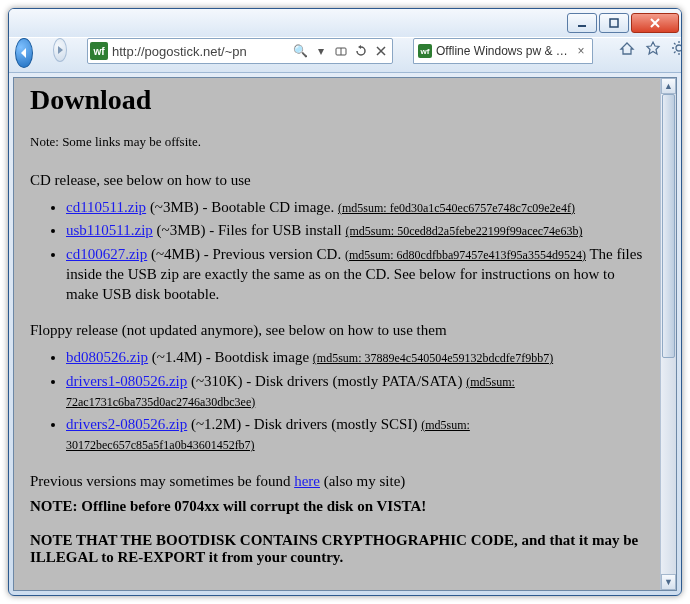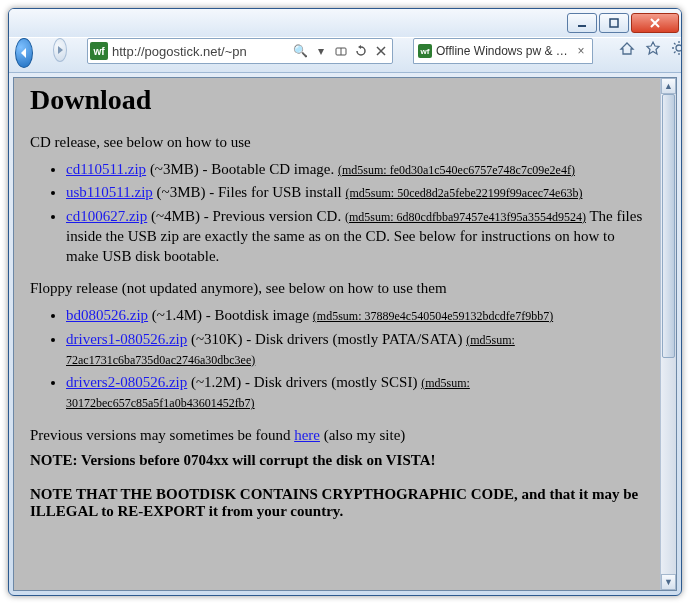--- a/index.html
+++ b/index.html
@@ -194,21 +194,21 @@
     left:1px;right:1px;
     top:0;
     height:55%;
     background: linear-gradient(90deg,#e4ebf4,#bccde0);
     border:1px solid #90a9c4;
     border-radius:2px;
     cursor:pointer;
   }
   h1 { font-size: 28px; margin: 4px 0 18px 0; font-weight: bold; font-family:"Times New Roman",serif;}
   .note { font-size: 13px; margin-bottom: 22px; }
-  .para { margin: 10px 0 8px 0; }
+  .para { margin: 18px 0 8px 0; }
   ul { margin: 6px 0 14px 0; padding-left: 36px; }
   li { margin: 3px 0; line-height: 1.35; }
   a.link { color: #1a1aee; text-decoration: underline; cursor:pointer; }
   .md5 { font-size: 12px; text-decoration: underline; }
   .bold { font-weight: bold; }
 </style>
 </head>
 <body>
 
 <div class="window">
@@ -298,20 +298,21 @@
               <line x1="11.5" y1="4.5" x2="13" y2="3"></line>
             </g>
           </svg>
       </div>
     </div>
   </div>
 
   <div class="content-frame">
     <div class="scroll">
       <h1>Download</h1>
+      <div class="note">Note: Some links may be offsite.</div>
 
       <div class="para">CD release, see below on how to use</div>
       <ul>
         <li>
           <a class="link">cd110511.zip</a><span> (~3MB) - Bootable CD image. </span><span class="md5">(md5sum: fe0d30a1c540ec6757e748c7c09e2e4f)</span>
         </li>
         <li>
           <a class="link">usb110511.zip</a><span> (~3MB) - Files for USB install </span><span class="md5">(md5sum: 50ced8d2a5febe22199f99acec74e63b)</span>
         </li>
         <li>
@@ -328,21 +329,21 @@
           <a class="link">drivers1-080526.zip</a><span> (~310K) - Disk drivers (mostly PATA/SATA) </span><span class="md5">(md5sum: 72ac1731c6ba735d0ac2746a30dbc3ee)</span>
         </li>
         <li>
           <a class="link">drivers2-080526.zip</a><span> (~1.2M) - Disk drivers (mostly SCSI) </span><span class="md5">(md5sum: 30172bec657c85a5f1a0b43601452fb7)</span>
         </li>
       </ul>
 
       <div class="para">
         <span>Previous versions may sometimes be found </span><a class="link">here</a><span> (also my site)</span>
       </div>
-      <div class="bold">NOTE: Versions before 0704xx will corrupt the disk on VISTA!</div>
+      <div class="bold">NOTE: Offline before 0704xx will corrupt the disk on VISTA!</div>
       <br>
       <div class="bold">NOTE THAT THE BOOTDISK CONTAINS CRYPTHOGRAPHIC CODE, and that it may be ILLEGAL to RE-EXPORT it from your country.</div>
     </div>
 
     <div class="fake-scrollbar">
       <div class="sb-btn">▲</div>
       <div class="sb-track">
         <div class="sb-thumb"></div>
       </div>
       <div class="sb-btn" style="position:absolute;bottom:0;left:0;right:0">▼</div>

